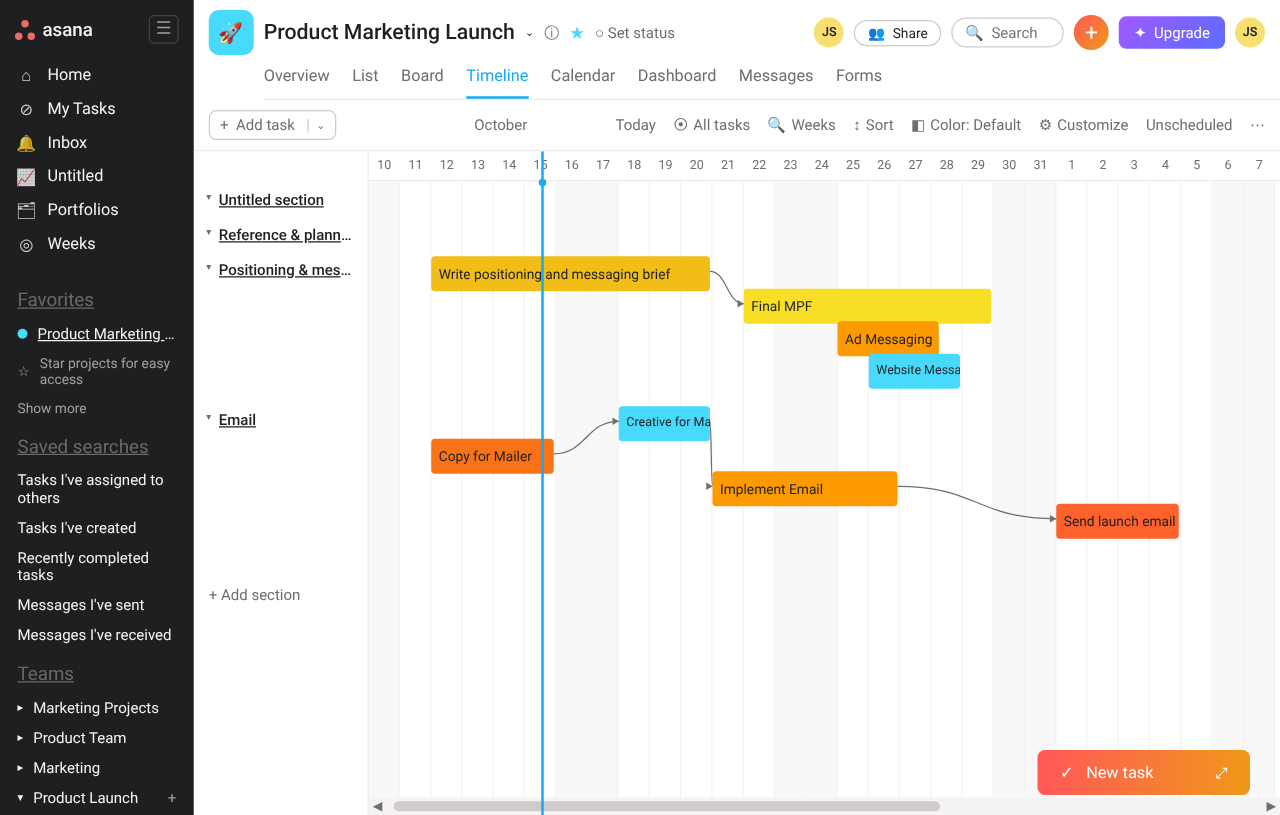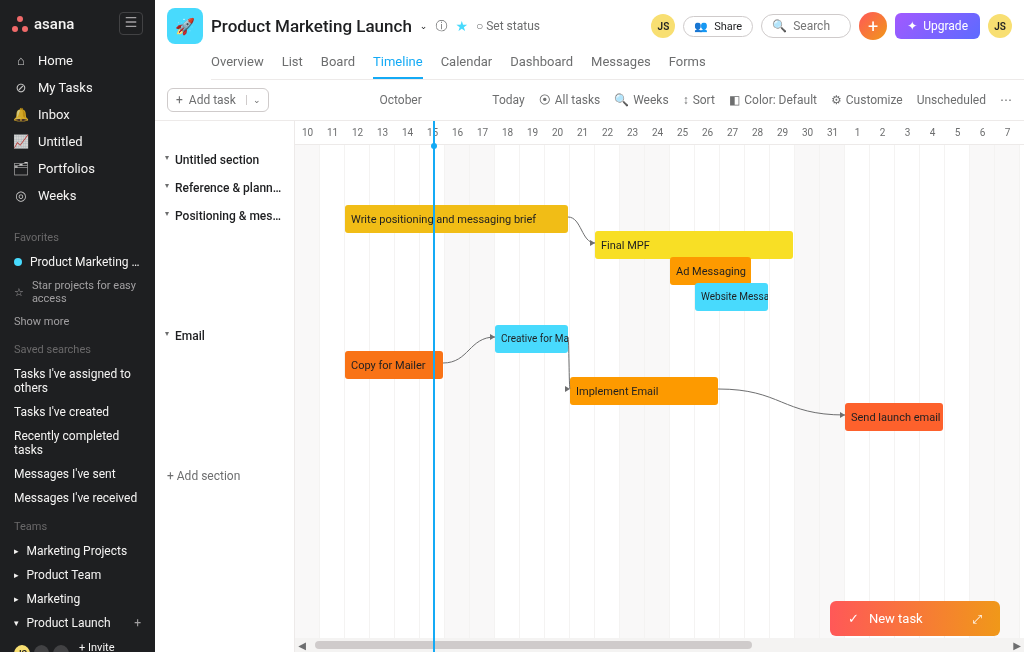--- a/index.html
+++ b/index.html
@@ -13,21 +13,21 @@
 .logo-dots { width: 16px; height: 16px; position: relative; }
 .logo-dots span { position: absolute; width: 6px; height: 6px; border-radius: 50%; background: #f06a6a; }
 .logo-dots span:nth-child(1){ top:0; left:5px; }
 .logo-dots span:nth-child(2){ bottom:0; left:0; }
 .logo-dots span:nth-child(3){ bottom:0; right:0; }
 .logo-text { color: #f5f4f3; font-size: 15px; font-weight: 500; }
 .sb-collapse { border:1px solid #424244; border-radius:4px; padding:2px 4px; font-size:11px; color:#a2a0a2; cursor:pointer; }
 .sb-nav { padding: 4px 0 12px; }
 .sb-item { display:flex; align-items:center; gap:10px; padding:6px 14px; cursor:pointer; font-size:13px; color:#f5f4f3; }
 .sb-icon { width:14px; height:14px; opacity:.8; display:inline-flex; align-items:center; justify-content:center; flex-shrink:0; }
-.sb-sect-label { padding:10px 14px 6px; font-size:11px; color:#6a696a; text-transform:none; }
+.sb-sect-label { padding:10px 14px 6px; font-size:15px; color:#6a696a; text-transform:none;text-decoration:underline; }
 .sb-link { padding:5px 14px; font-size:12px; color:#f5f4f3; cursor:pointer; display:flex; align-items:center; gap:8px; }
 .sb-link.dim { color:#a2a0a2; }
 .sb-link.small { font-size:11px; }
 .sb-bullet { width:8px; height:8px; border-radius:50%; flex-shrink:0; }
 .avatar-xs { width:18px; height:18px; border-radius:50%; background:#f8df72; color:#1e1f21; font-size:9px; display:flex; align-items:center; justify-content:center; font-weight:600; }
 .avatar-gray { width:18px; height:18px; border-radius:50%; background:#424244; }
 .sb-team-row { display:flex; align-items:center; gap:4px; padding:6px 14px; }
 .chev { font-size:9px; }
 
 
@@ -80,21 +80,21 @@
 .conn { position:absolute; stroke:#6d6e6f; stroke-width:1; fill:none; }
 .conn-end { fill:#6d6e6f; }
 
 .scrollbar-bottom { position:absolute; bottom:0; left:140px; right:0; height:14px; background:#f4f3f2; display:flex; align-items:center; }
 .sb-thumb { height:8px; background:#cfcbcb; border-radius:4px; margin:0 auto 0 6px; width:60%; }
 .sb-arrow { width:14px; text-align:center; font-size:10px; color:#6d6e6f; cursor:pointer; }
 
 .new-task-fab { position:absolute; right:24px; bottom:16px; background:linear-gradient(90deg,#ff5858,#f09819); color:#fff; padding:10px 18px; border-radius:6px; font-size:13px; display:flex; align-items:center; gap:10px; cursor:pointer; min-width:170px; }
 .new-task-fab .expand { margin-left:auto; font-size:12px; }
 
-.truncate { white-space:nowrap; overflow:hidden; text-overflow:ellipsis; }
+.truncate { white-space:nowrap; overflow:hidden; text-overflow:ellipsis;text-decoration:underline; }
 
 svg.icon { width:14px; height:14px; }
 </style>
 </head>
 <body>
 
 <div class="root">
 
   <div class="sidebar">
     <div class="sb-top">

